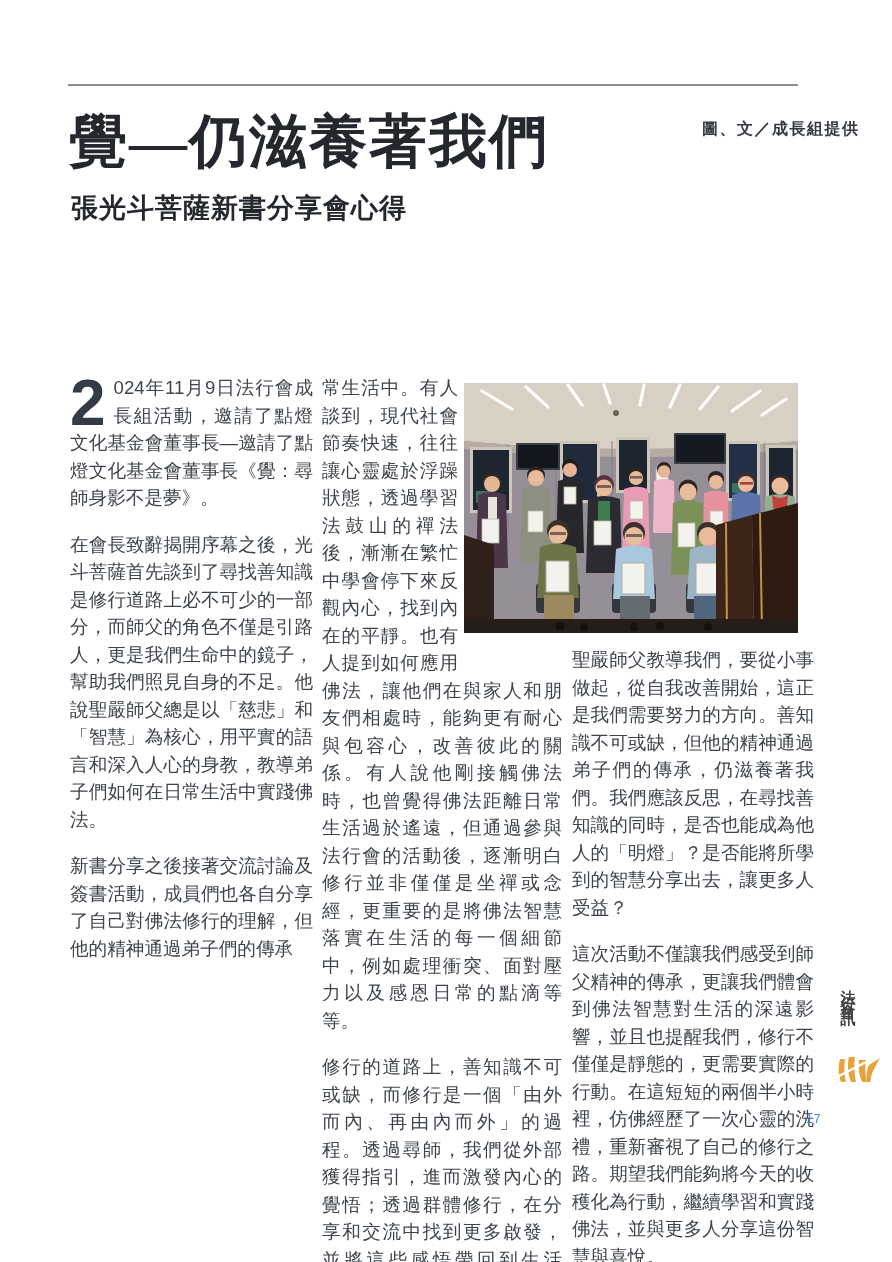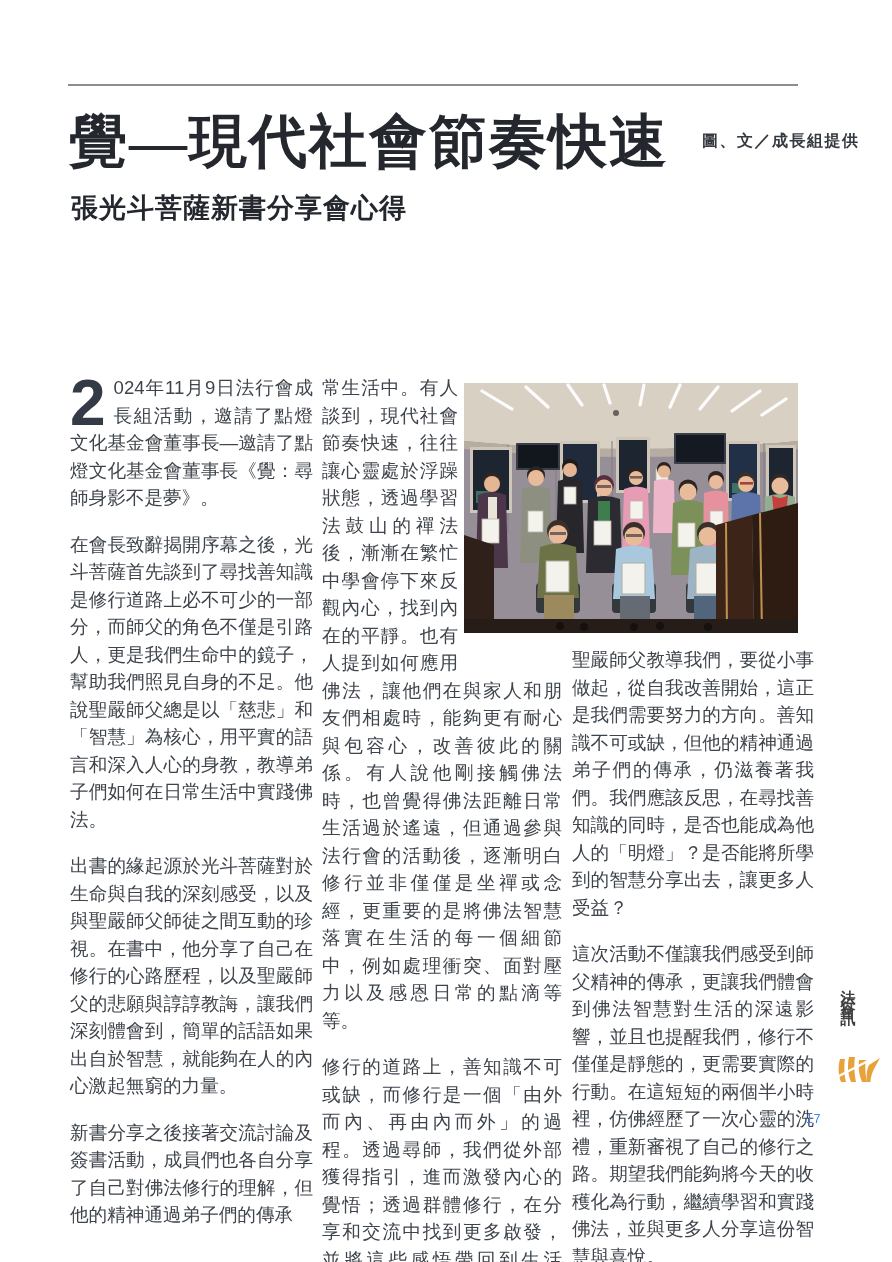--- a/index.html
+++ b/index.html
@@ -7,21 +7,21 @@
   .page {
     position:relative; width:892px; height:1262px; background:#ffffff;
     font-family:"Liberation Sans", sans-serif; color:#3e444b; overflow:hidden;
   }
   .top-rule {
     position:absolute; left:68px; top:84px; width:730px; height:2px;
     background:#8d8d8d;
   }
   .credit {
     position:absolute; left:702px; top:119px; font-size:16px; font-weight:700;
-    letter-spacing:1.5px; color:#353a41;margin-top:12px;
+    letter-spacing:1.5px; color:#353a41;
   }
   .title {
     position:absolute; left:69px; top:98px; width:620px;
     font-family:"Liberation Serif","DejaVu Serif",serif;
     font-weight:900; font-size:58px; line-height:88px; letter-spacing:2px;
     color:#24282e; white-space:nowrap;
   }
   .subtitle {
     position:absolute; left:71px; top:190px;
     font-family:"Liberation Serif","DejaVu Serif",serif;
@@ -63,28 +63,27 @@
 </style>
 </head>
 <body>
 
 <div class="page">
 
   <div class="top-rule"></div>
 
   <div class="credit">圖、文／成長組提供</div>
 
-  <h1 class="title">覺—現代社會節奏快速</h1>
+  <h1 class="title">覺—仍滋養著我們</h1>
 
   <h2 class="subtitle">張光斗菩薩新書分享會心得</h2>
 
   <div class="col col1">
     <p><span class="dropcap">2</span><span>024年11月9日法行會成長組活動，邀請了點燈文化基金會董事長—邀請了點燈文化基金會董事長《覺：尋師身影不是夢》。</span></p>
     <p>在會長致辭揭開序幕之後，光斗菩薩首先談到了尋找善知識是修行道路上必不可少的一部分，而師父的角色不僅是引路人，更是我們生命中的鏡子，幫助我們照見自身的不足。他說聖嚴師父總是以「慈悲」和「智慧」為核心，用平實的語言和深入人心的身教，教導弟子們如何在日常生活中實踐佛法。</p>
-    <p>出書的緣起源於光斗菩薩對於生命與自我的深刻感受，以及與聖嚴師父師徒之間互動的珍視。在書中，他分享了自己在修行的心路歷程，以及聖嚴師父的悲願與諄諄教誨，讓我們深刻體會到，簡單的話語如果出自於智慧，就能夠在人的內心激起無窮的力量。</p>
     <p>新書分享之後接著交流討論及簽書活動，成員們也各自分享了自己對佛法修行的理解，但他的精神通過弟子們的傳承</p>
   </div>
 
   <div class="col col2">
     <div class="photo-spacer"></div>
     <p>常生活中。有人談到，現代社會節奏快速，往往讓心靈處於浮躁狀態，透過學習法鼓山的禪法後，漸漸在繁忙中學會停下來反觀內心，找到內在的平靜。也有人提到如何應用佛法，讓他們在與家人和朋友們相處時，能夠更有耐心與包容心，改善彼此的關係。有人說他剛接觸佛法時，也曾覺得佛法距離日常生活過於遙遠，但通過參與法行會的活動後，逐漸明白修行並非僅僅是坐禪或念經，更重要的是將佛法智慧落實在生活的每一個細節中，例如處理衝突、面對壓力以及感恩日常的點滴等等。</p>
     <p>修行的道路上，善知識不可或缺，而修行是一個「由外而內、再由內而外」的過程。透過尋師，我們從外部獲得指引，進而激發內心的覺悟；透過群體修行，在分享和交流中找到更多啟發，並將這些感悟帶回到生活中。</p>
   </div>
 
   <div class="col col3">

